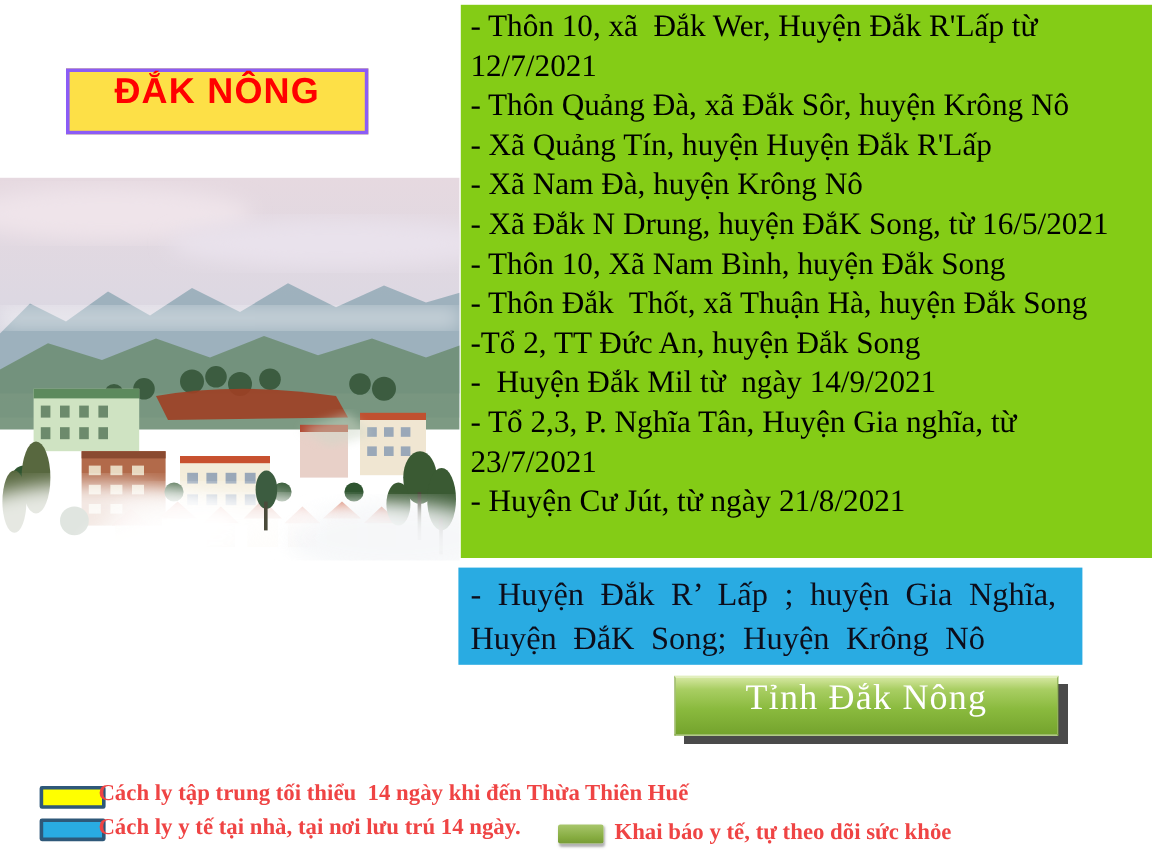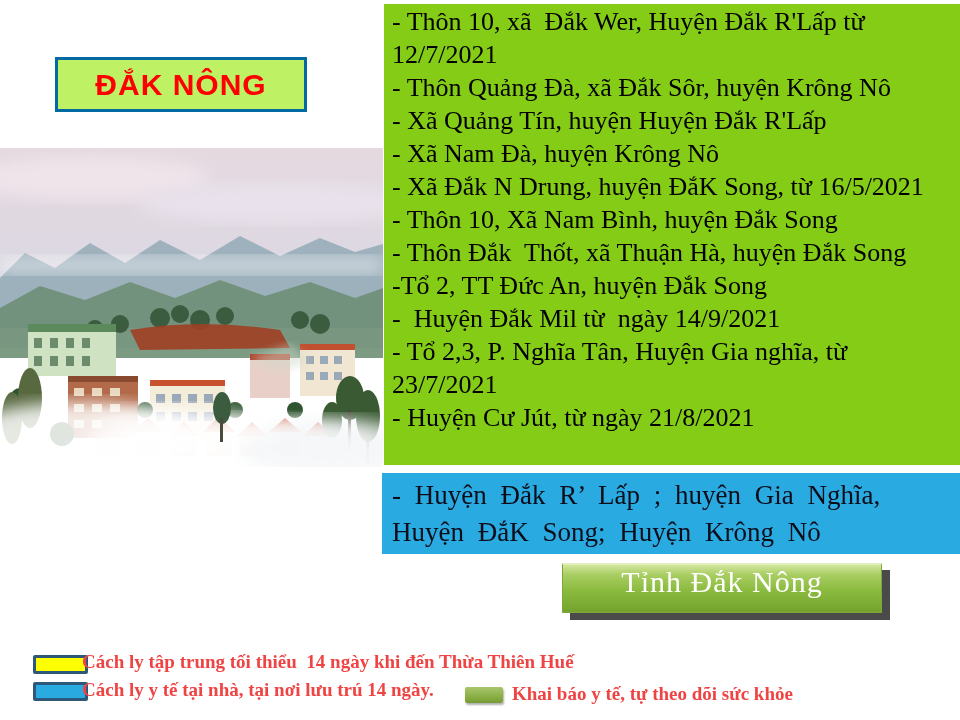--- a/index.html
+++ b/index.html
@@ -5,22 +5,22 @@
   * { margin:0; padding:0; box-sizing:border-box; }
   html,body { width:960px; height:720px; background:#fff; overflow:hidden; }
   #slide {
     position:relative; width:960px; height:720px; background:#ffffff;
     font-family:"Liberation Serif","DejaVu Serif",serif;
   }
 
   
   #title-box {
     position:absolute; left:55px; top:57px; width:252px; height:55px;
-    border:3px solid #0369a1; background:#bef264;
-    display:flex; align-items:center; justify-content:center;
+    border:3px solid #8b5cf6; background:#fde047;
+    display:flex; justify-content:center;
   }
   #title-box .title-text {
     font-family:"Liberation Sans","DejaVu Sans",sans-serif;
     font-weight:bold; font-size:30px; color:#ff0000; letter-spacing:1px;
   }
 
   
   #photo { position:absolute; left:0; top:148px; width:383px; height:319px; }
   #photo svg { width:100%; height:100%; display:block; }
 
@@ -28,21 +28,21 @@
   #yellow-panel {
     position:absolute; left:384px; top:4px; width:576px; height:461px;
     background:#84cc16; color:#000; padding:1px 2px 0 8px;
   }
   #yellow-panel .loc-item {
     font-size:26px; line-height:33px; white-space:pre-wrap;
   }
 
   
   #blue-panel {
-    position:absolute; left:382px; top:473px; width:578px; height:81px;
+    position:absolute; left:382px; top:473px; width:520px; height:81px;
     background:#29abe2; color:#0d0d1a; padding:4px 4px 0 10px;
   }
   #blue-panel .blue-text {
     font-size:27px; line-height:37px; word-spacing:7px; white-space:pre-wrap;
   }
 
   
   #province-button {
     position:absolute; left:562px; top:563px; width:320px; height:50px;
     background:linear-gradient(180deg,#d3e69e 0%,#a9ce63 20%,#8aba3e 55%,#74a32d 100%);

